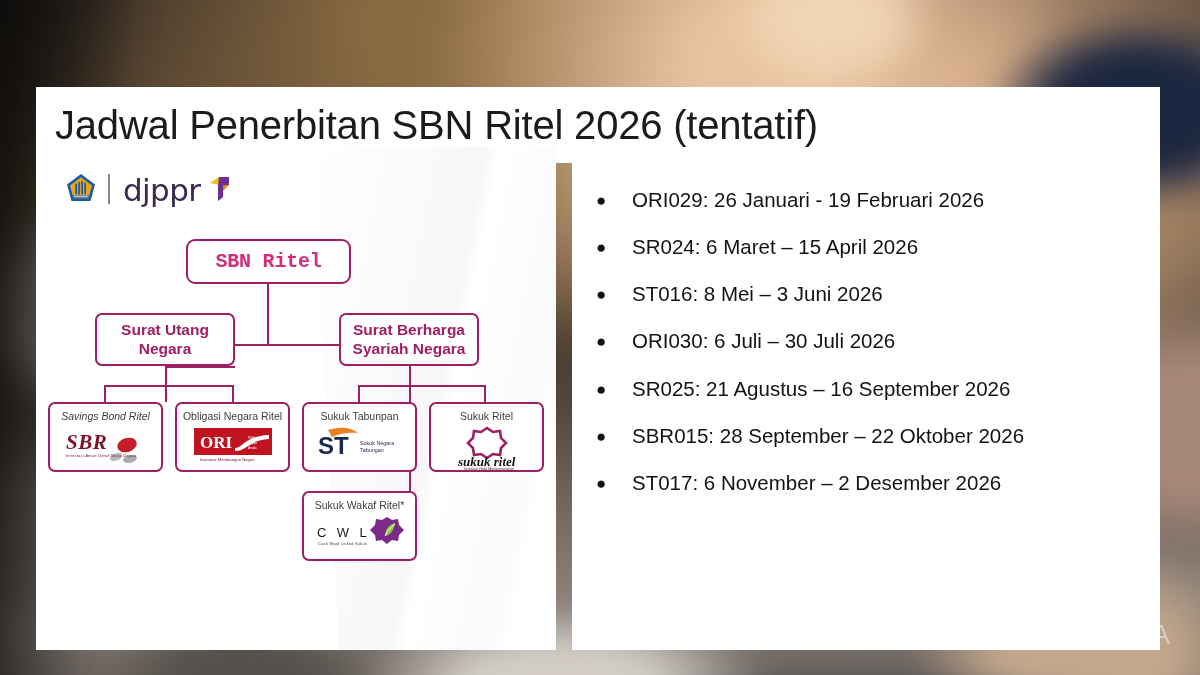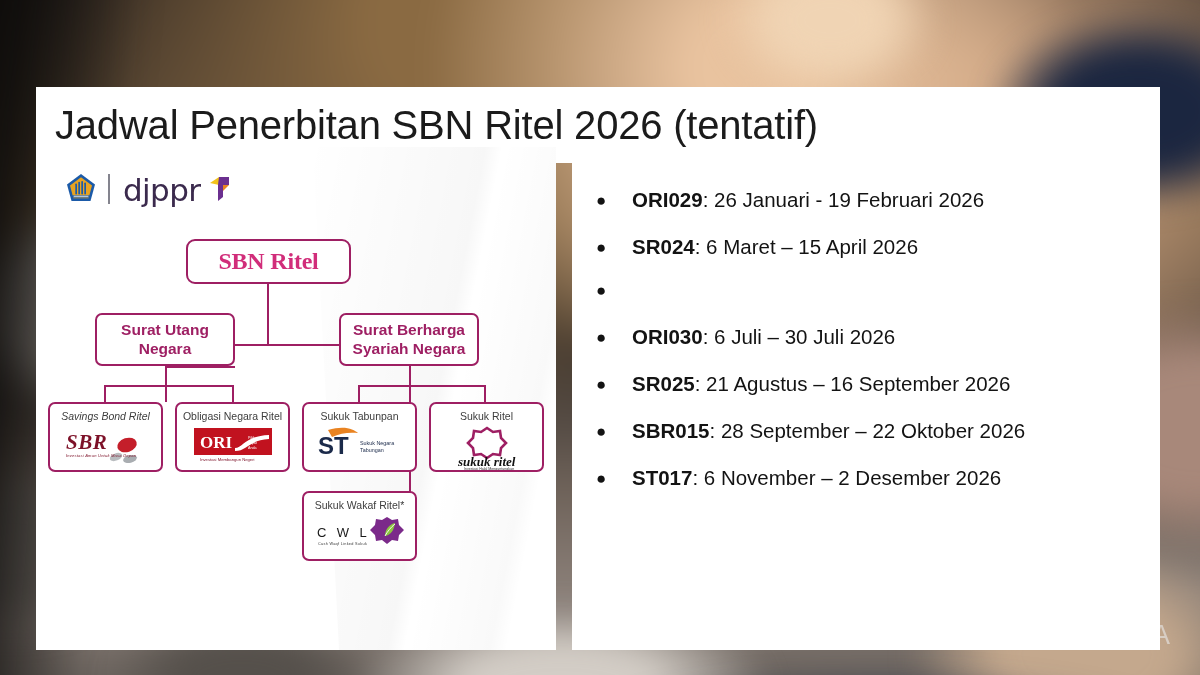--- a/index.html
+++ b/index.html
@@ -96,22 +96,22 @@
     position: absolute; border: 2.2px solid #9e1f63; border-radius: 7px;
     background: #ffffff; display: flex; flex-direction: column;
     align-items: center; justify-content: center; text-align: center;
     z-index: 3;
   }
   .node-root {
     left: 150px; top: 92px; width: 165px; height: 45px; border-radius: 9px;
     border-width: 2.5px;
   }
   .node-root .node-label {
-    font-size: 24px; font-weight: bold; color: #d12d7a; letter-spacing: -0.2px;
-    font-family: Liberation Serif, serif;
+    font-size: 20px; font-weight: bold; color: #d12d7a; letter-spacing: -0.2px;
+    font-family: Liberation Mono, monospace;
   }
   .node-l2 { width: 140px; height: 53px; }
   .node-l2 .node-label {
     font-size: 15.5px; font-weight: bold; color: #9e1f63; line-height: 1.18;
     font-family: Liberation Sans, sans-serif;
   }
   #node-sun { left: 59px; top: 166px; }
   #node-sbsn { left: 303px; top: 166px; }
 
   .node-prod { width: 115px; height: 70px; padding-top: 7px; justify-content: flex-start; }
@@ -145,21 +145,21 @@
   .sched-item {
     display: flex; align-items: baseline; margin-bottom: 21.5px;
     font-size: 20.5px; color: #131313; line-height: 1.25;
     font-family: "Liberation Sans", sans-serif;
   }
   .sched-item:last-child { margin-bottom: 0; }
   .sched-bullet {
     flex: 0 0 auto; width: 36px; font-size: 17px; color: #131313;
     position: relative; top: -1px;
   }
-  .sched-code { font-weight: bold; }
+  .sched-code { font-weight: normal; }
   .sched-rest { font-weight: normal; }
 </style>
 </head>
 <body>
 
 <div id="backdrop">
   <div class="bg-layer bg-base"></div>
   <div class="bg-layer bg-blob-a"></div>
   <div class="bg-layer bg-blob-b"></div>
   <div class="bg-layer bg-blob-c"></div>
@@ -289,20 +289,21 @@
     <li class="sched-item">
       <span class="sched-bullet">●</span>
       <span><span class="sched-code">ORI029</span><span class="sched-rest">: 26 Januari - 19 Februari 2026</span></span>
     </li>
     <li class="sched-item">
       <span class="sched-bullet">●</span>
       <span><span class="sched-code">SR024</span><span class="sched-rest">: 6 Maret – 15 April 2026</span></span>
     </li>
     <li class="sched-item">
       <span class="sched-bullet">●</span>
+      <span><span class="sched-code">ST016</span><span class="sched-rest">: 8 Mei – 3 Juni 2026</span></span>
     </li>
     <li class="sched-item">
       <span class="sched-bullet">●</span>
       <span><span class="sched-code">ORI030</span><span class="sched-rest">: 6 Juli – 30 Juli 2026</span></span>
     </li>
     <li class="sched-item">
       <span class="sched-bullet">●</span>
       <span><span class="sched-code">SR025</span><span class="sched-rest">: 21 Agustus – 16 September 2026</span></span>
     </li>
     <li class="sched-item">

